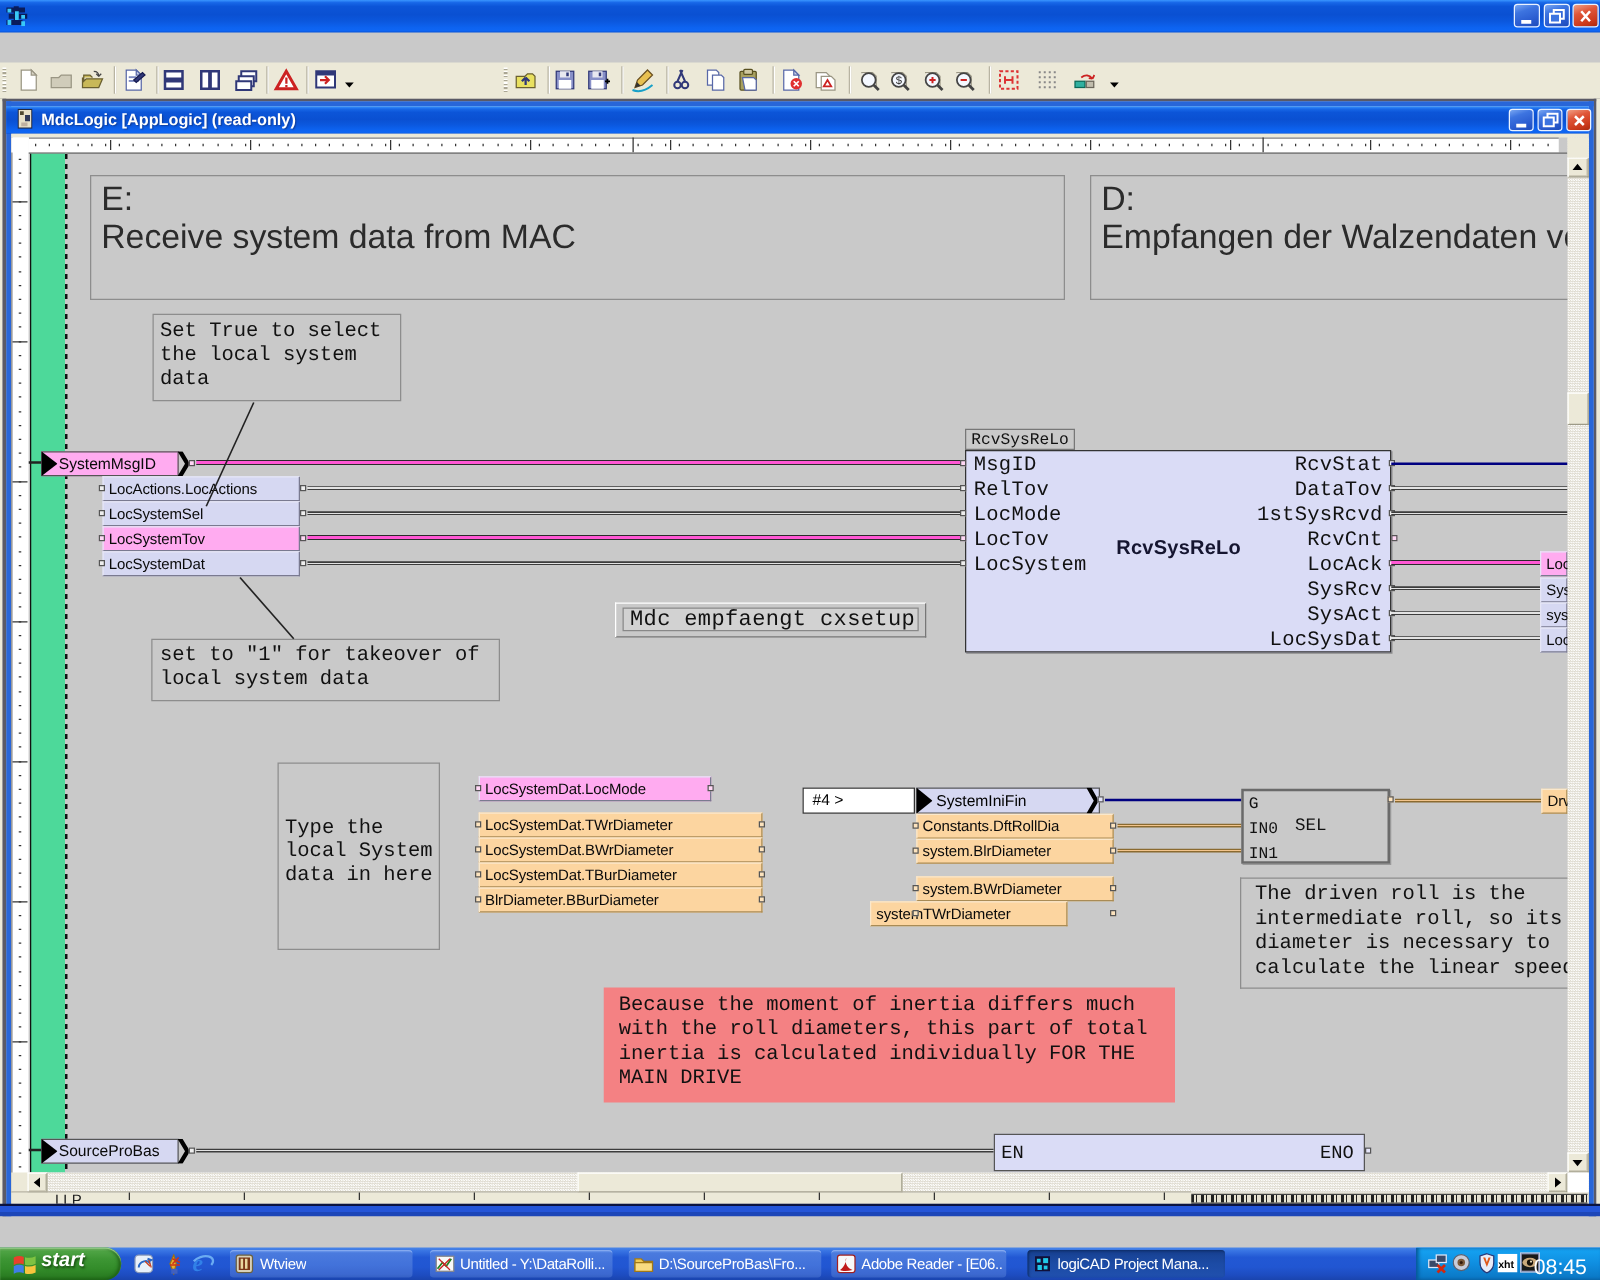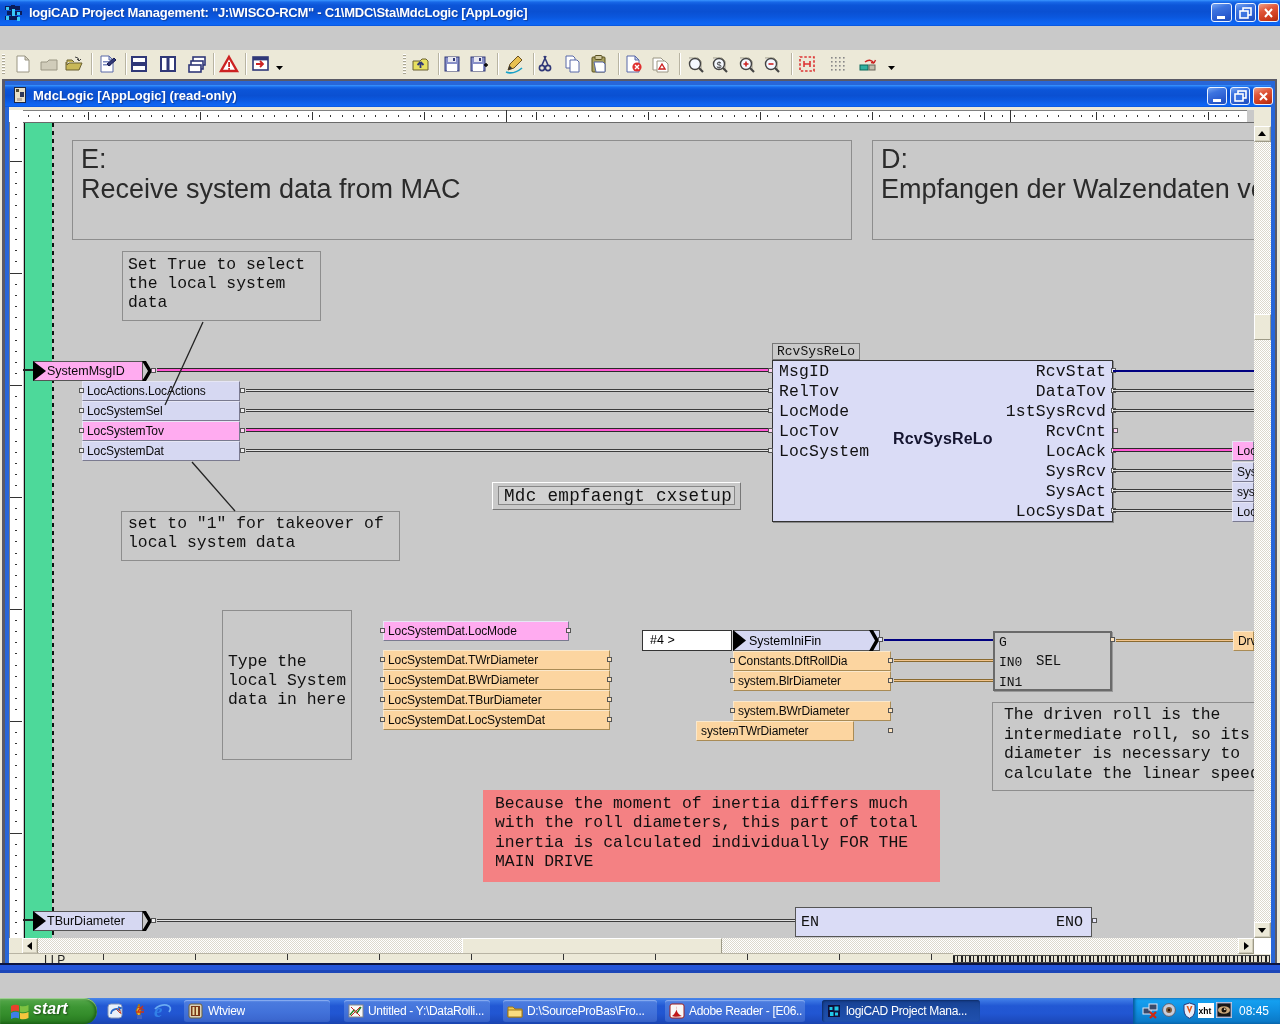--- a/index.html
+++ b/index.html
@@ -66,21 +66,20 @@
         <rect x="0" y="2" width="15" height="4" fill="#0a1c5a"></rect>
         <rect x="2" y="7" width="15" height="4" fill="#0a1c5a"></rect>
         <rect x="0" y="12" width="13" height="4" fill="#0a1c5a"></rect>
         <rect x="6" y="1" width="4" height="15" fill="#0a1c5a"></rect>
         <rect x="1" y="3" width="3" height="3" fill="#38c8f8"></rect>
         <rect x="7" y="5" width="3" height="7" fill="#38c8f8"></rect>
         <rect x="12" y="8" width="3" height="3" fill="#38c8f8"></rect>
         <rect x="1" y="12" width="3" height="4" fill="#38c8f8"></rect>
         <rect x="12" y="13" width="3" height="4" fill="#38c8f8"></rect>
       </svg>
-    <span class="ttl">logiCAD Project Management: "J:\WISCO-RCM" - C1\MDC\Sta\MdcLogic [AppLogic]</span>
     <div class="capbtn" style="left:1211px;top:3px">
         <svg width="21" height="19">
           <rect x="5" y="12" width="8" height="3" fill="#fff"></rect>
         </svg>
       </div>
     <div class="capbtn" style="left:1235px;top:3px">
         <svg width="21" height="19">
           <rect x="7" y="4" width="8" height="7" fill="none" stroke="#fff" stroke-width="1.6"></rect>
           <rect x="4" y="7" width="8" height="7" fill="#3d74e0" stroke="#fff" stroke-width="1.6"></rect>
         </svg>
@@ -569,21 +568,21 @@
 local System
 data in here</div>
 
     <div class="lbl pnk" style="left:383px;top:621px;width:186px;">LocSystemDat.LocMode</div>
     <div class="stub" style="left:380px;top:628px;background:#ffd7f5;"></div>
     <div class="stub" style="left:566px;top:628px;background:#ffd7f5;"></div>
 
     <div class="lbl org" style="left:383px;top:650px;width:227px;">LocSystemDat.TWrDiameter</div>
     <div class="lbl org" style="left:383px;top:670px;width:227px;">LocSystemDat.BWrDiameter</div>
     <div class="lbl org" style="left:383px;top:690px;width:227px;">LocSystemDat.TBurDiameter</div>
-    <div class="lbl org" style="left:383px;top:710px;width:227px;">LocSystemDat.LocSystemDat</div>
+    <div class="lbl org" style="left:383px;top:710px;width:227px;">BlrDiameter.BBurDiameter</div>
     <div class="stub" style="left:380px;top:657px;background:#fde3bd;"></div>
     <div class="stub" style="left:380px;top:677px;background:#fde3bd;"></div>
     <div class="stub" style="left:380px;top:697px;background:#fde3bd;"></div>
     <div class="stub" style="left:380px;top:717px;background:#fde3bd;"></div>
     <div class="stub" style="left:607px;top:657px;background:#fde3bd;"></div>
     <div class="stub" style="left:607px;top:677px;background:#fde3bd;"></div>
     <div class="stub" style="left:607px;top:697px;background:#fde3bd;"></div>
     <div class="stub" style="left:607px;top:717px;background:#fde3bd;"></div>
 
     <div class="abs" style="left:642px;top:630px;width:90px;height:21px;background:#fff;border:1px solid #333;box-sizing:border-box;font-size:12.5px;line-height:19px;padding-left:7px;">#4 &gt;</div>
@@ -629,21 +628,21 @@
     <div class="abs" style="left:483px;top:790px;width:457px;height:92px;background:#f48183;"></div>
     <div class="ctext" style="left:495px;top:794px;line-height:19.4px;">Because the moment of inertia differs much
 with the roll diameters, this part of total
 inertia is calculated individually FOR THE
 MAIN DRIVE</div>
 
     <div class="abs" style="left:23px;top:919px;width:12px;height:2px;background:#222;"></div>
     <div class="abs" style="left:33px;top:911px;width:110px;height:20px;background:#d6d8f2;border:1px solid #555;box-sizing:border-box;"></div>
     <div class="abs" style="left:33px;top:911px;width:13px;height:20px;background:#000;clip-path:polygon(0 0,100% 50%,0 100%);"></div>
     <div class="abs" style="left:142px;top:911px;width:10px;height:20px;background:#000;clip-path:polygon(0 0,40% 0,100% 50%,40% 100%,0 100%,60% 50%);"></div>
-    <div class="abs" style="left:47px;top:911px;font-size:12.5px;line-height:20px;color:#0a0a0a;">TBurDiameter</div>
+    <div class="abs" style="left:47px;top:911px;font-size:12.5px;line-height:20px;color:#0a0a0a;">SourceProBas</div>
     <div class="stub" style="left:151px;top:918px;background:#eee;"></div>
     <div class="wg" style="left:157px;top:919px;width:638px;"></div>
 
     <div class="abs" style="left:795px;top:907px;width:297px;height:30px;background:#dadcf6;border:1px solid #555;box-sizing:border-box;"></div>
     <div class="ctext" style="left:801px;top:913px;font-size:15px;">EN</div>
     <div class="ctext" style="left:1056px;top:913px;font-size:15px;">ENO</div>
     <div class="stub" style="left:1092px;top:918px;background:#e6e6fa;"></div>
   </div>
 
   <div class="abs sbtrack" style="left:1254px;top:110px;width:17px;height:844px;background:repeating-conic-gradient(#fff 0 25%,#dcd8cc 0 50%) 0 0/2px 2px;"></div>
@@ -775,16 +774,16 @@
           <rect x="0" y="0" width="16" height="15" fill="#fff"></rect>
           <text x="0.5" y="11" font-size="8.5" font-weight="bold" font-family="Liberation Sans" fill="#000">xht</text>
         </svg>
       <svg class="abs" style="left:83px;top:4px" width="16" height="16">
           <rect x="0" y="0" width="16" height="16" fill="#8a94b8" stroke="#d8e0f0"></rect>
           <rect x="1.5" y="1.5" width="13" height="13" fill="#181818"></rect>
           <ellipse cx="8" cy="8" rx="6" ry="3.8" fill="#caa87a"></ellipse>
           <circle cx="8" cy="8" r="2.5" fill="#181008"></circle>
           <circle cx="8.8" cy="7.2" r="0.9" fill="#e8d8b8"></circle>
         </svg>
-      <span class="abs" style="left:106px;top:6px;color:#fff;font-size:12px;">08:45</span>
+      <span class="abs" style="left:94px;top:6px;color:#fff;font-size:17px;">08:45</span>
     </div>
   </div>
 </div>
 
 </body></html>

